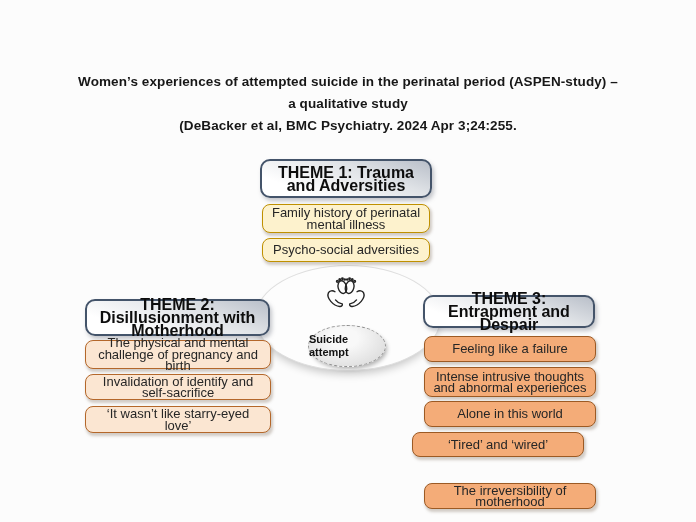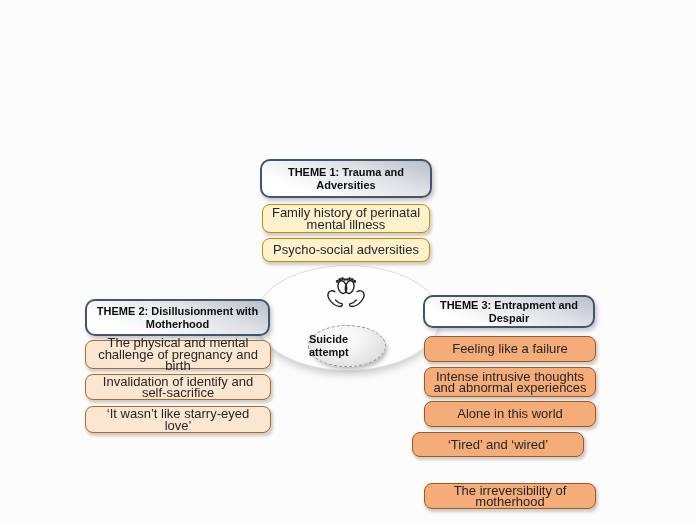--- a/index.html
+++ b/index.html
@@ -18,21 +18,21 @@
   .suicide{position:absolute;left:308px;top:325px;width:76px;height:40px;border-radius:50%;
            background:radial-gradient(ellipse at 45% 30%, #f8f8f8 25%, #d7d7d7 95%);
            border:1.5px dashed #8f8f8f;z-index:3;
            display:flex;flex-direction:column;justify-content:center;
            font-size:11px;font-weight:bold;line-height:13px;color:#111;
            box-shadow:2px 3px 4px -1px rgba(0,0,0,.3);}
   
   .hdr{position:absolute;z-index:2;border:2px solid #44546A;border-radius:10px;
        background:linear-gradient(200deg,#b9bfc9 0%,#dfe2e6 35%,#ffffff 80%);
        display:flex;align-items:center;justify-content:center;text-align:center;
-       font-size:11px;font-weight:bold;color:#0d0d0d;line-height:13px;padding:8px 6px;
+       font-size:16px;font-weight:bold;color:#0d0d0d;line-height:13px;padding:8px 6px;
        box-shadow:2px 3px 4px rgba(90,95,110,.35);box-sizing:border-box;}
   .sub{position:absolute;z-index:2;border-radius:8px;display:flex;align-items:center;justify-content:center;
        text-align:center;font-size:13px;color:#262626;line-height:11.5px;padding:0 8px;
        box-sizing:border-box;box-shadow:1.5px 2.5px 3px rgba(110,90,70,.3);}
   .sub.yellow{background:#FDF2CD;border:1.5px solid #BF9000;}
   .sub.peach {background:#FBE6D2;border:1.5px solid #B4672A;}
   .sub.orange{background:#F4AC78;border:1.5px solid #9C5A24;}
   
   .t1-hdr{left:260px;top:159px;width:172px;height:39px;}
   .t1-s0 {left:262px;top:204px;width:168px;height:29px;}
@@ -48,20 +48,25 @@
   .t3-s1 {left:424px;top:367px;width:172px;height:30px;}
   .t3-s2 {left:424px;top:401px;width:172px;height:26px;}
   .t3-s3 {left:412px;top:432px;width:172px;height:25px;}
   .t3-s4 {left:424px;top:483px;width:172px;height:26px;}
 </style>
 </head>
 <body>
 
 <div class="canvas">
 
+  <div class="title">
+    <div>Women’s experiences of attempted suicide in the perinatal period (ASPEN-study) –</div>
+    <div>a qualitative study</div>
+    <div>(DeBacker et al, BMC Psychiatry. 2024 Apr 3;24:255.</div>
+  </div>
 
   <div class="big-ellipse"></div>
 
   <svg class="center-icon" viewBox="0 0 48 40">
     <g fill="none" stroke="#222222" stroke-width="1.5" stroke-linecap="round">
       <ellipse cx="20" cy="12.5" rx="4.6" ry="7" transform="rotate(-14 20 12.5)"></ellipse>
       <circle cx="14.6" cy="6.2" r="1.0"></circle>
       <circle cx="17.2" cy="4.1" r="0.9"></circle>
       <circle cx="20.1" cy="3.4" r="0.8"></circle>
       <circle cx="22.6" cy="4.2" r="0.7"></circle>

